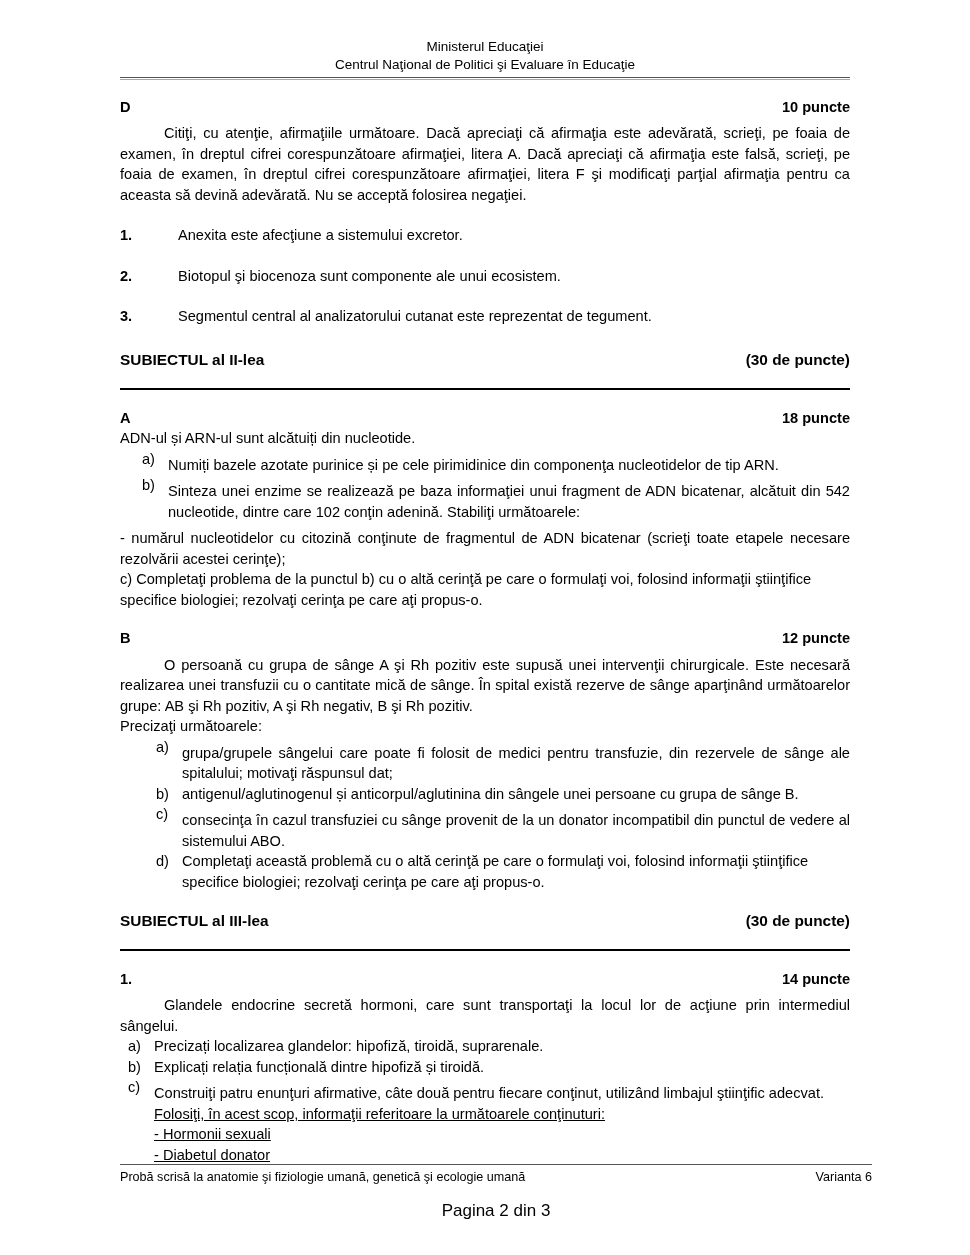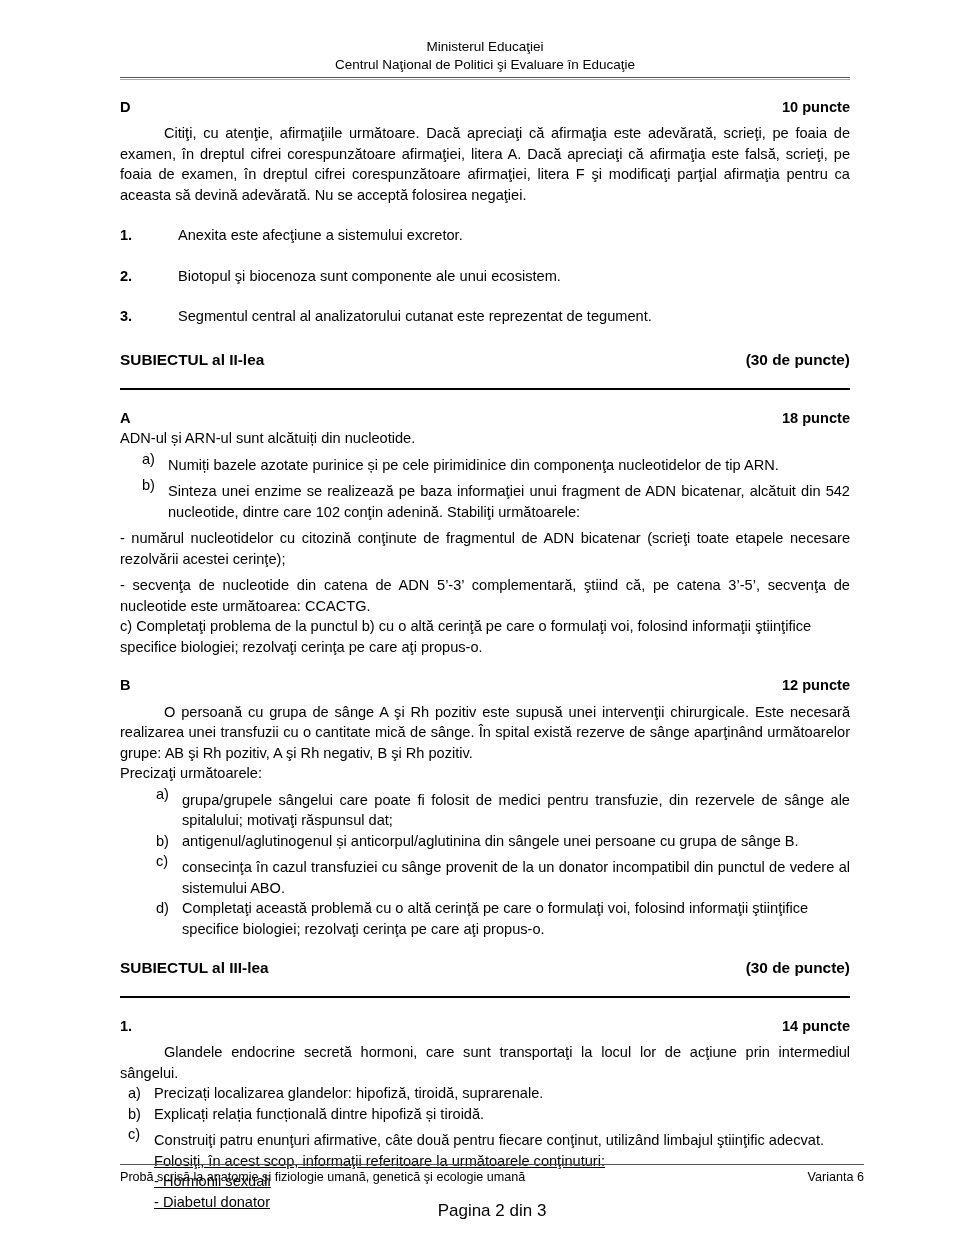--- a/index.html
+++ b/index.html
@@ -101,21 +101,21 @@
   .lvl-b { padding-left: 36px; }   
   .lvl-c { padding-left: 8px; }    
 
   .dashline { }
   .sub-block { padding-left: 26px; text-decoration: underline; }
 
   
   .footer {
     position: absolute;
     left: 120px;
-    right: 106px;
+    right: 98px;
     bottom: 0;
   }
   .footer-rule {
     border-top: 1.1px solid #555;
   }
   .footer-row {
     display: flex;
     justify-content: space-between;
     font-size: 12.6px;
     padding-top: 5px;
@@ -179,21 +179,20 @@
         <span class="mk">a)</span>
         <span class="bd just">Numiți bazele azotate purinice și pe cele pirimidinice din componenţa nucleotidelor de tip ARN.</span>
       </div>
       <div class="aitem">
         <span class="mk">b)</span>
         <span class="bd just">Sinteza unei enzime se realizează pe baza informaţiei unui fragment de ADN bicatenar, alcătuit din 542 nucleotide, dintre care 102 conţin adenină. Stabiliţi următoarele:</span>
       </div>
     </div>
 
     <p class="just dashline">- numărul nucleotidelor cu citozină conţinute de fragmentul de ADN bicatenar (scrieţi toate etapele necesare rezolvării acestei cerinţe);</p>
-    <p class="just dashline">- secvenţa de nucleotide din catena de ADN 5’-3’ complementară, ştiind că, pe catena 3’-5’, secvenţa de nucleotide este următoarea: CCACTG.</p>
     <p>c)  Completaţi problema de la punctul b) cu o altă cerinţă pe care o formulaţi voi, folosind informaţii ştiinţifice specifice biologiei; rezolvaţi cerinţa pe care aţi propus-o.</p>
 
     <div class="spacer-18"></div>
 
     <div class="pointsrow">
       <span>B</span>
       <span>12 puncte</span>
     </div>
     <p class="just indent-para">O persoană cu grupa de sânge A şi Rh pozitiv este supusă unei intervenţii chirurgicale. Este necesară realizarea unei transfuzii cu o cantitate mică de sânge. În spital există rezerve de sânge aparţinând următoarelor grupe: AB şi Rh pozitiv, A şi Rh negativ, B şi Rh pozitiv.</p>
     <p>Precizaţi următoarele:</p>

